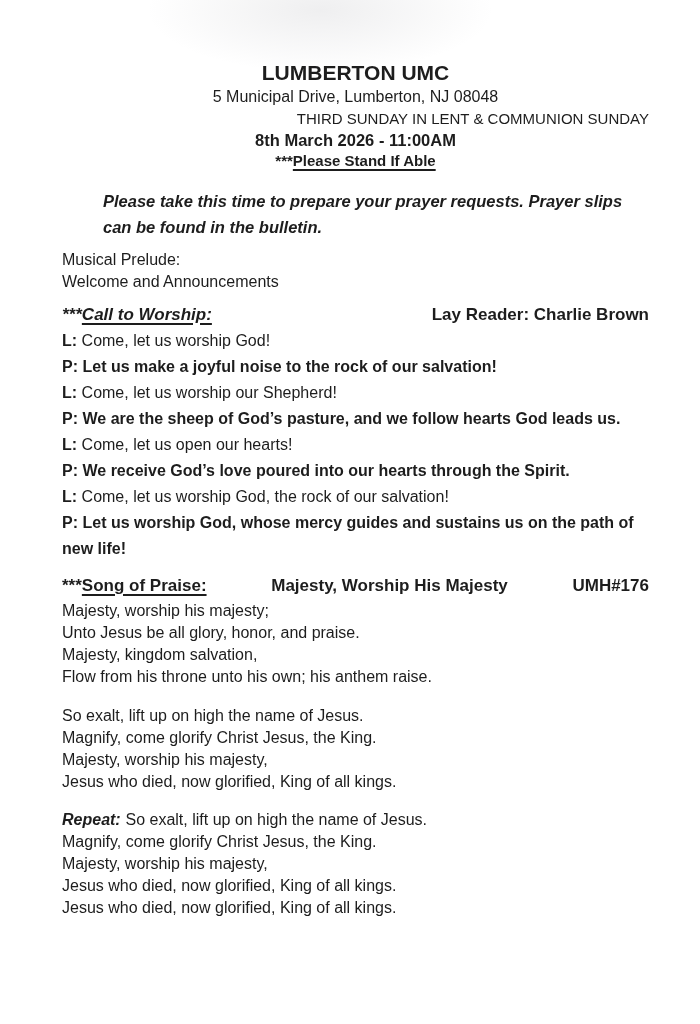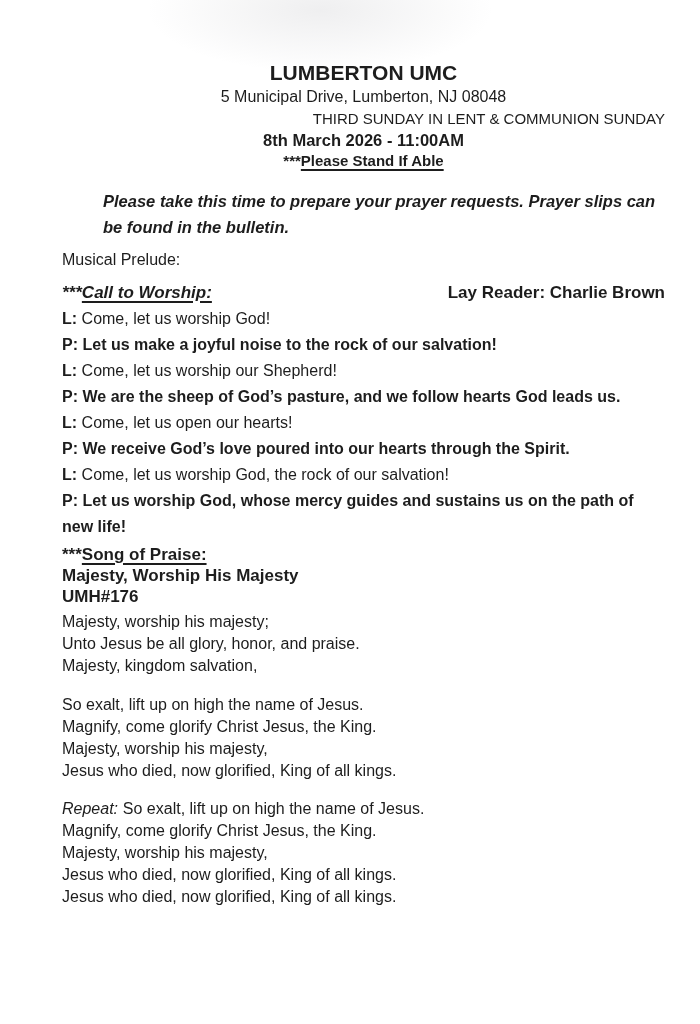--- a/index.html
+++ b/index.html
@@ -17,21 +17,21 @@
     position: absolute;
     top: -55px;
     left: 140px;
     width: 360px;
     height: 130px;
     background: radial-gradient(ellipse at center, rgba(140,140,148,0.14), rgba(255,255,255,0) 68%);
     pointer-events: none;
   }
   .content {
     position: relative;
-    padding: 60px 35px 0 62px;
+    padding: 60px 51px 0 62px;
     box-sizing: border-box;
   }
   
   .hdr { text-align: center; }
   .hdr-church  { font-size: 21px;   line-height: 26px; font-weight: 700; }
   .hdr-addr    { font-size: 16px;   line-height: 21px; }
   .hdr-title   { font-size: 15px; line-height: 23px; font-weight: 400; text-align: right; }
   .hdr-date    { font-size: 16.5px; line-height: 21px; font-weight: 700; }
   .hdr-stand   { font-size: 15px;   line-height: 19px; font-weight: 700; }
   .u {
@@ -52,35 +52,35 @@
   
   .sec-row {
     display: flex;
     justify-content: space-between;
     align-items: baseline;
     font-size: 17px;
     line-height: 21px;
     font-weight: 700;
   }
   .ctw-row  { margin-top: 11px; }
-  .song-row { margin-top: 4px; flex-direction: column; }
+  .song-row { margin-top: 13px; }
   .ital { font-style: italic; }
   
   .resp { margin-top: 3px; }
   .resp-line { font-size: 16px; line-height: 26px; }
   .resp-line .speaker { font-weight: 700; margin-right: 0.28em; }
   .resp-line.p-line .line-text { font-weight: 700; }
   .w-sheep { max-width: 578px; }
   
   .verse { font-size: 16px; line-height: 22px; }
   .verse-1 { margin-top: 4px; }
   .verse-2 { margin-top: 17px; }
   .repeat-block { margin-top: 16px; }
   .repeat-label {
-    font-weight: 400;
+    font-weight: 700;
     font-style: italic;
     margin-right: 0.3em;
   }
 </style>
 </head>
 <body>
 
 <div class="page">
   <div class="scan-shade"></div>
   <div class="content">
@@ -90,20 +90,21 @@
       <div class="hdr-addr">5 Municipal Drive, Lumberton, NJ 08048</div>
       <div class="hdr-title">THIRD SUNDAY IN LENT &amp; COMMUNION SUNDAY</div>
       <div class="hdr-date">8th March 2026 - 11:00AM</div>
       <div class="hdr-stand"><span>***</span><span class="u">Please Stand If Able</span></div>
     </div>
 
     <div class="prayer-note">Please take this time to prepare your prayer requests. Prayer slips can be found in the bulletin.</div>
 
     <div class="prelude">
       <div>Musical Prelude:</div>
+      <div>Welcome and Announcements</div>
     </div>
 
     <div class="sec-row ctw-row">
       <div class="ital"><span>***</span><span class="u">Call to Worship:</span></div>
       <div>Lay Reader: Charlie Brown</div>
     </div>
 
     <div class="resp">
       <div class="resp-line l-line">
         <span class="speaker">L:</span><span class="line-text">Come, let us worship God!</span>
@@ -134,20 +135,21 @@
     <div class="sec-row song-row">
       <div><span>***</span><span class="u">Song of Praise:</span></div>
       <div>Majesty, Worship His Majesty</div>
       <div>UMH#176</div>
     </div>
 
     <div class="verse verse-1">
       <div>Majesty, worship his majesty;</div>
       <div>Unto Jesus be all glory, honor, and praise.</div>
       <div>Majesty, kingdom salvation,</div>
+      <div>Flow from his throne unto his own; his anthem raise.</div>
     </div>
 
     <div class="verse verse-2">
       <div>So exalt, lift up on high the name of Jesus.</div>
       <div>Magnify, come glorify Christ Jesus, the King.</div>
       <div>Majesty, worship his majesty,</div>
       <div>Jesus who died, now glorified, King of all kings.</div>
     </div>
 
     <div class="verse repeat-block">

